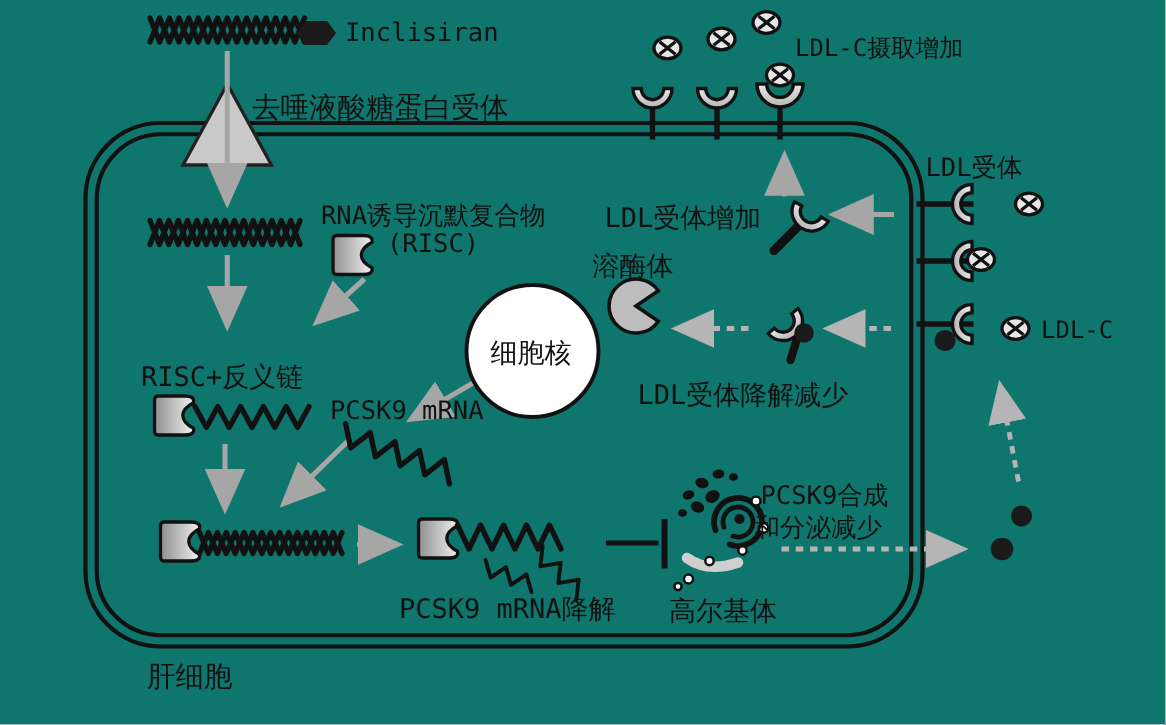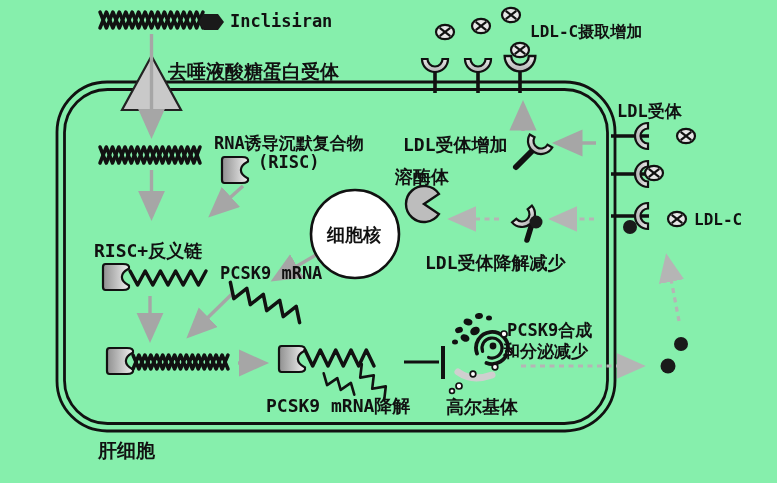--- a/index.html
+++ b/index.html
@@ -1,16 +1,16 @@
 <!DOCTYPE html>
 <html><head>
 <meta charset="utf-8">
 <style>
   html,body{margin:0;padding:0;background:#ffffff;}
-  .stage{width:777px;height:483px;position:relative;background:#86efac;overflow:hidden;font-weight:bold;}
+  .stage{width:777px;height:483px;position:relative;background:#0f766e;overflow:hidden;}
   text{font-family:"DejaVu Sans Mono","DejaVu Serif","Liberation Serif",serif;fill:#111;}
   .t17{font-size:17px;} .t18{font-size:18px;} .t19{font-size:19px;} .t16{font-size:16px;}
   .strand{fill:none;stroke:#111;stroke-width:3.5;stroke-linecap:round;stroke-linejoin:round;}
   .thin{stroke-width:2.6;}
   .garrow{stroke:#a6a6a6;stroke-width:3.4;fill:none;}
   .darrow{stroke:#b5b5b5;stroke-width:3.2;fill:none;stroke-dasharray:5 4.5;}
   .outline{fill:none;stroke:#111;stroke-width:2.8;}
 </style>
 </head>
 <body>

